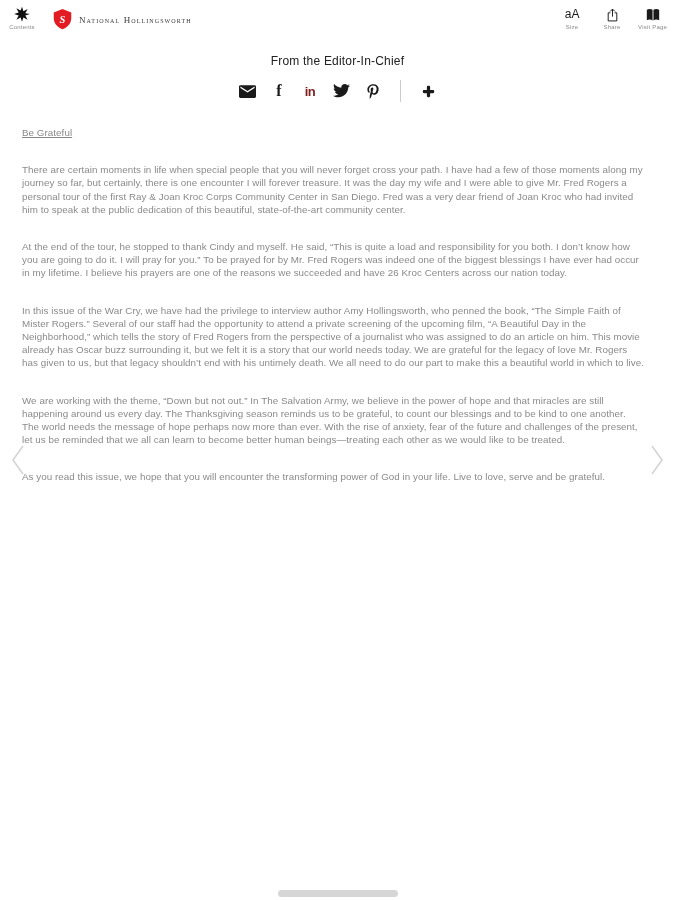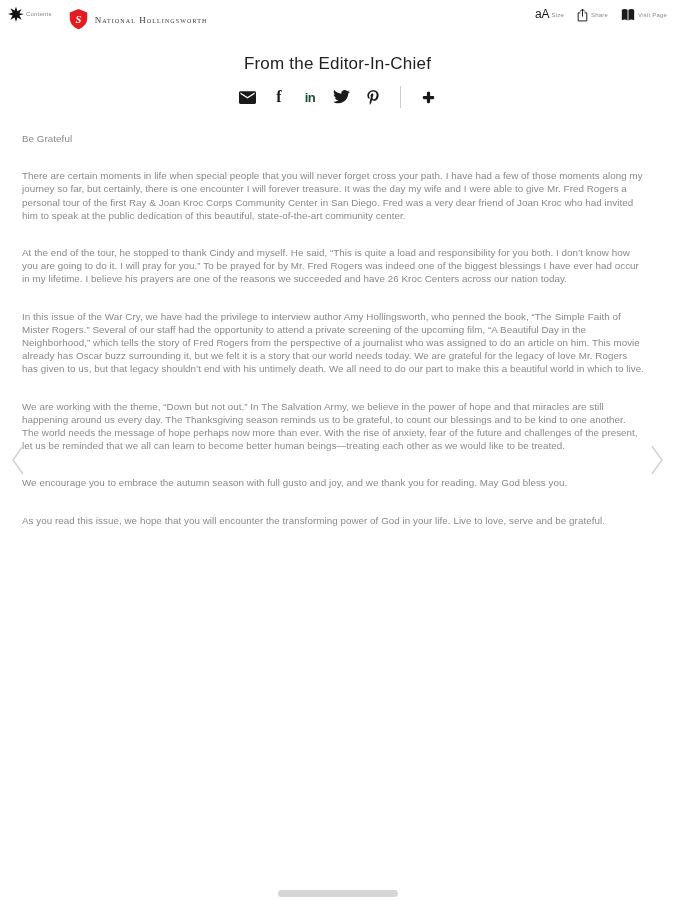--- a/index.html
+++ b/index.html
@@ -18,71 +18,71 @@
   .topbar {
     display: flex;
     justify-content: space-between;
     align-items: flex-start;
     padding: 4px 8px 0 8px;
     height: 38px;
   }
   .tb-left { display: flex; align-items: flex-start; gap: 16px; }
   .tb-btn {
     background: none; border: none; cursor: pointer;
-    display: flex; align-items: center;
+    display: flex; flex-direction: column; align-items: center;
     gap: 2px; padding: 2px 0; min-width: 28px;
   }
   .tb-label { font-size: 6px; color: #8a8a8a; letter-spacing: .2px; white-space: nowrap; }
   .brand { display: flex; align-items: center; gap: 6px; margin-top: 4px; }
   .brand-text {
     font-family: "Liberation Serif", serif;
     font-variant: small-caps;
     font-size: 9px;
     letter-spacing: 1.1px;
     color: #3a3a3a;
   }
   .aA { font-size: 12px; color: #1a1a1a; font-weight: 400; line-height: 13px; height: 14px; }
   .tb-right { display: flex; align-items: flex-start; gap: 12px; padding-top: 2px; }
 
   
   .article-title {
     margin-top: 16px;
     text-align: center;
-    font-size: 17px;
+    font-size: 12px;
     font-weight: 400;
     color: #222222;
     letter-spacing: .2px;
   }
   .social-row {
     margin-top: 13px;
     display: flex;
     justify-content: center;
     align-items: center;
     gap: 15px;
     height: 20px;
   }
   .social-btn {
     background: none; border: none; cursor: pointer;
     display: flex; align-items: center; justify-content: center;
     height: 20px; min-width: 16px;
     color: #1a1a1a;
   }
   .glyph-f  { font-size: 16px; font-weight: 700; color: #1a1a1a; font-family: "Liberation Serif", serif; }
-  .glyph-in { font-size: 13px; font-weight: 700; color: #14532d; letter-spacing: -0.5px; }
+  .glyph-in { font-size: 13px; font-weight: 700; color: #7f1d1d; letter-spacing: -0.5px; }
   .social-divider { width: 1px; height: 22px; background: #cccccc; margin: 0 4px; }
 
   
   .article-body {
     padding: 25px 30px 0 22px;
     font-size: 9.8px;
     line-height: 13.2px;
     color: #8a8a8a;
     letter-spacing: .05px;
   }
-  .article-lead { margin-bottom: 21px; }
+  .article-lead { margin-bottom: 21px; text-decoration: underline; }
   .article-body p { margin-bottom: 24px; }
 
   
   .nav-chevron {
     position: absolute;
     top: 440px;
     background: none; border: none; cursor: pointer;
     padding: 4px;
   }
   .nav-prev { left: 6px; }
@@ -175,21 +175,20 @@
         </svg>
       </button>
     </div>
 
     <article class="article-body">
       <p class="article-lead">Be Grateful</p>
       <p>There are certain moments in life when special people that you will never forget cross your path. I have had a few of those moments along my journey so far, but certainly, there is one encounter I will forever treasure. It was the day my wife and I were able to give Mr. Fred Rogers a personal tour of the first Ray &amp; Joan Kroc Corps Community Center in San Diego. Fred was a very dear friend of Joan Kroc who had invited him to speak at the public dedication of this beautiful, state-of-the-art community center.</p>
       <p>At the end of the tour, he stopped to thank Cindy and myself. He said, “This is quite a load and responsibility for you both. I don’t know how you are going to do it. I will pray for you.” To be prayed for by Mr. Fred Rogers was indeed one of the biggest blessings I have ever had occur in my lifetime. I believe his prayers are one of the reasons we succeeded and have 26 Kroc Centers across our nation today.</p>
       <p>In this issue of the War Cry, we have had the privilege to interview author Amy Hollingsworth, who penned the book, “The Simple Faith of Mister Rogers.” Several of our staff had the opportunity to attend a private screening of the upcoming film, “A Beautiful Day in the Neighborhood,” which tells the story of Fred Rogers from the perspective of a journalist who was assigned to do an article on him. This movie already has Oscar buzz surrounding it, but we felt it is a story that our world needs today. We are grateful for the legacy of love Mr. Rogers has given to us, but that legacy shouldn’t end with his untimely death. We all need to do our part to make this a beautiful world in which to live.</p>
       <p>We are working with the theme, “Down but not out.” In The Salvation Army, we believe in the power of hope and that miracles are still happening around us every day. The Thanksgiving season reminds us to be grateful, to count our blessings and to be kind to one another. The world needs the message of hope perhaps now more than ever. With the rise of anxiety, fear of the future and challenges of the present, let us be reminded that we all can learn to become better human beings—treating each other as we would like to be treated.</p>
-      <p>We encourage you to embrace the autumn season with full gusto and joy, and we thank you for reading. May God bless you.</p>
       <p>As you read this issue, we hope that you will encounter the transforming power of God in your life. Live to love, serve and be grateful.</p>
     </article>
   </main>
 
   <button class="nav-chevron nav-prev">
     <svg width="16" height="32" viewBox="0 0 16 32">
       <polyline points="13,2 3,16 13,30" fill="none" stroke="#d4d4d4" stroke-width="1.6"></polyline>
     </svg>
   </button>
   <button class="nav-chevron nav-next">

